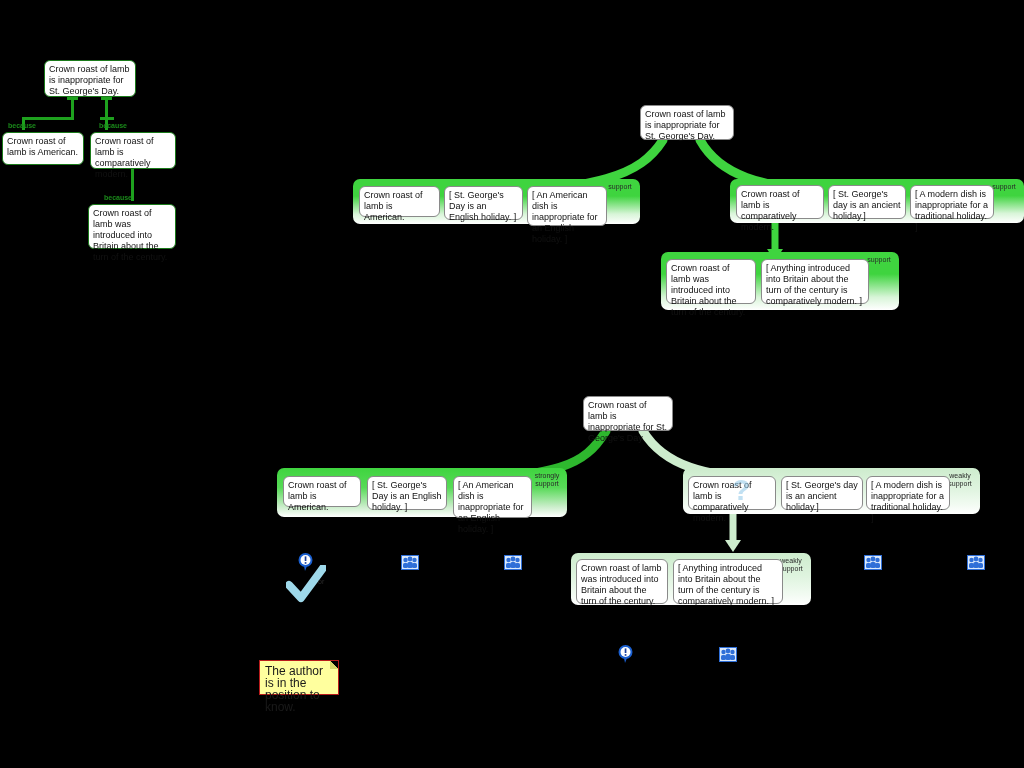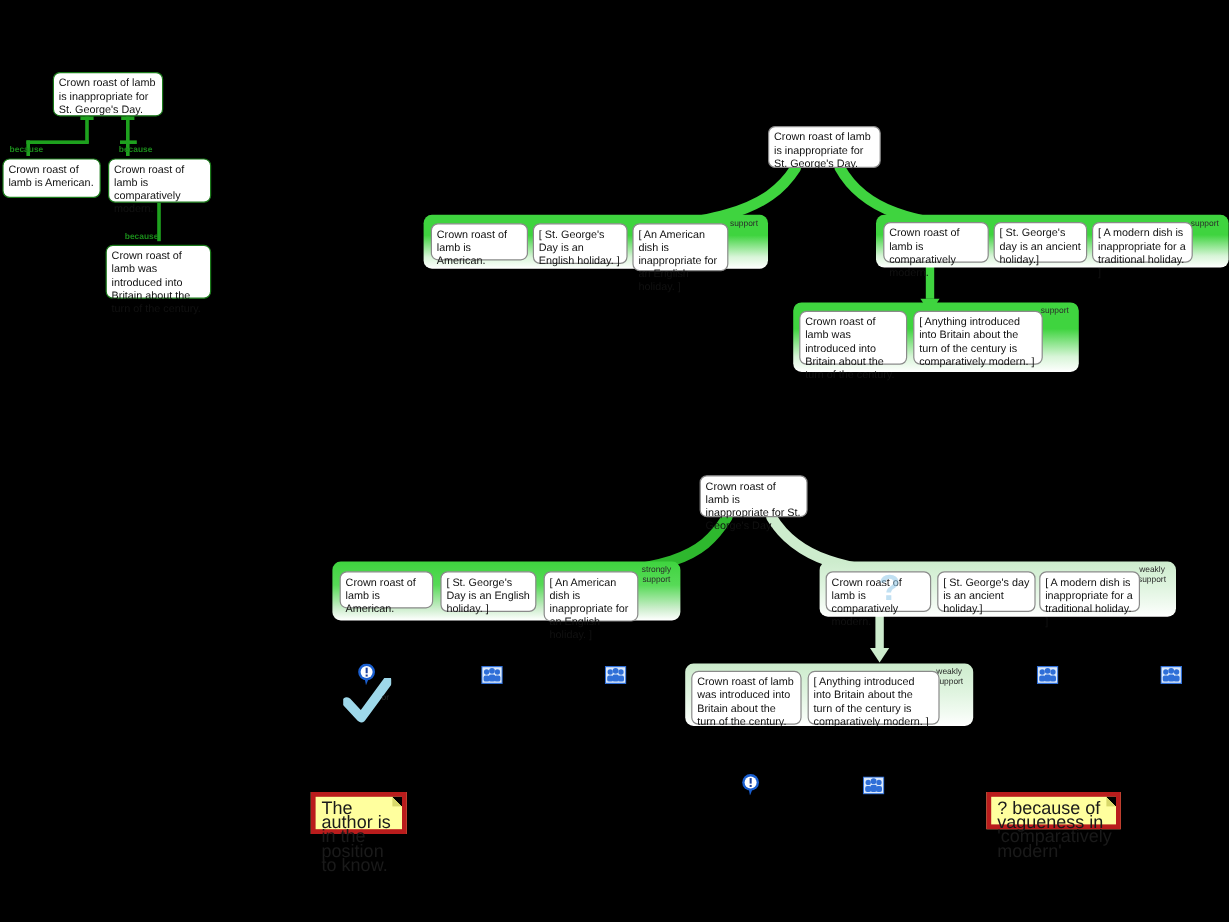--- a/index.html
+++ b/index.html
@@ -28,22 +28,22 @@
      text-align:center;font-size:7px;line-height:8px;color:#2a2a2a;z-index:8;}
   .panel.strong{background:linear-gradient(to bottom,#3fd43f 0%,#3fd43f 38%,#d8f5d8 78%,#ffffff 100%);}
   .panel.weak{background:linear-gradient(to bottom,#cdeccd 0%,#dff4df 45%,#f2fbf2 80%,#ffffff 100%);}
   .panel.mid{background:linear-gradient(to bottom,#3fd43f 0%,#57da57 40%,#cdeecd 80%,#ffffff 100%);}
 
   
   svg.wires{position:absolute;left:0;top:0;width:1024px;height:768px;
      z-index:2;pointer-events:none;}
 
   
-  .sticky{position:absolute;background:#ffff9e;border:4px solid #b91c1c;
-     color:#1a1a1a;font-size:15px;line-height:12px;padding:4px 5px;
+  .sticky{position:absolute;background:#ffff9e;border:1px solid #b91c1c;
+     color:#1a1a1a;font-size:12px;line-height:12px;padding:4px 5px;
      box-sizing:border-box;z-index:9;}
   .sticky .fold{position:absolute;right:0;top:0;width:8px;height:8px;
      background:linear-gradient(225deg,#000 0 50%,#d8d86a 50% 100%);}
 
   
   .icon{position:absolute;z-index:9;}
   .ico-people{width:18px;height:15px;}
   .ico-excl{width:15px;height:18px;}
   .ico-check{width:40px;height:38px;}
   .ico-q{position:absolute;z-index:10;opacity:.55;}
@@ -209,18 +209,14 @@
     <path d="M6,13 L9,13 L7,18 Z" fill="#1a5fd0"></path>
     <circle cx="7.5" cy="7" r="5" fill="#ffffff"></circle>
     <rect x="6.7" y="3.4" width="1.7" height="4.6" fill="#1a3f9e"></rect>
     <rect x="6.7" y="9.1" width="1.7" height="1.7" fill="#1a3f9e"></rect>
   </svg>
 
   <div class="sticky" style="left:259px;top:660px;width:80px;height:35px;">
     <span class="fold"></span>
     <span>The author is in the position to know.</span>
   </div>
-  <div class="sticky" style="left:822px;top:660px;width:112px;height:31px;">
-    <span class="fold"></span>
-    <span>? because of vagueness in 'comparatively modern'</span>
-  </div>
 
 </div>
 
 </body></html>

